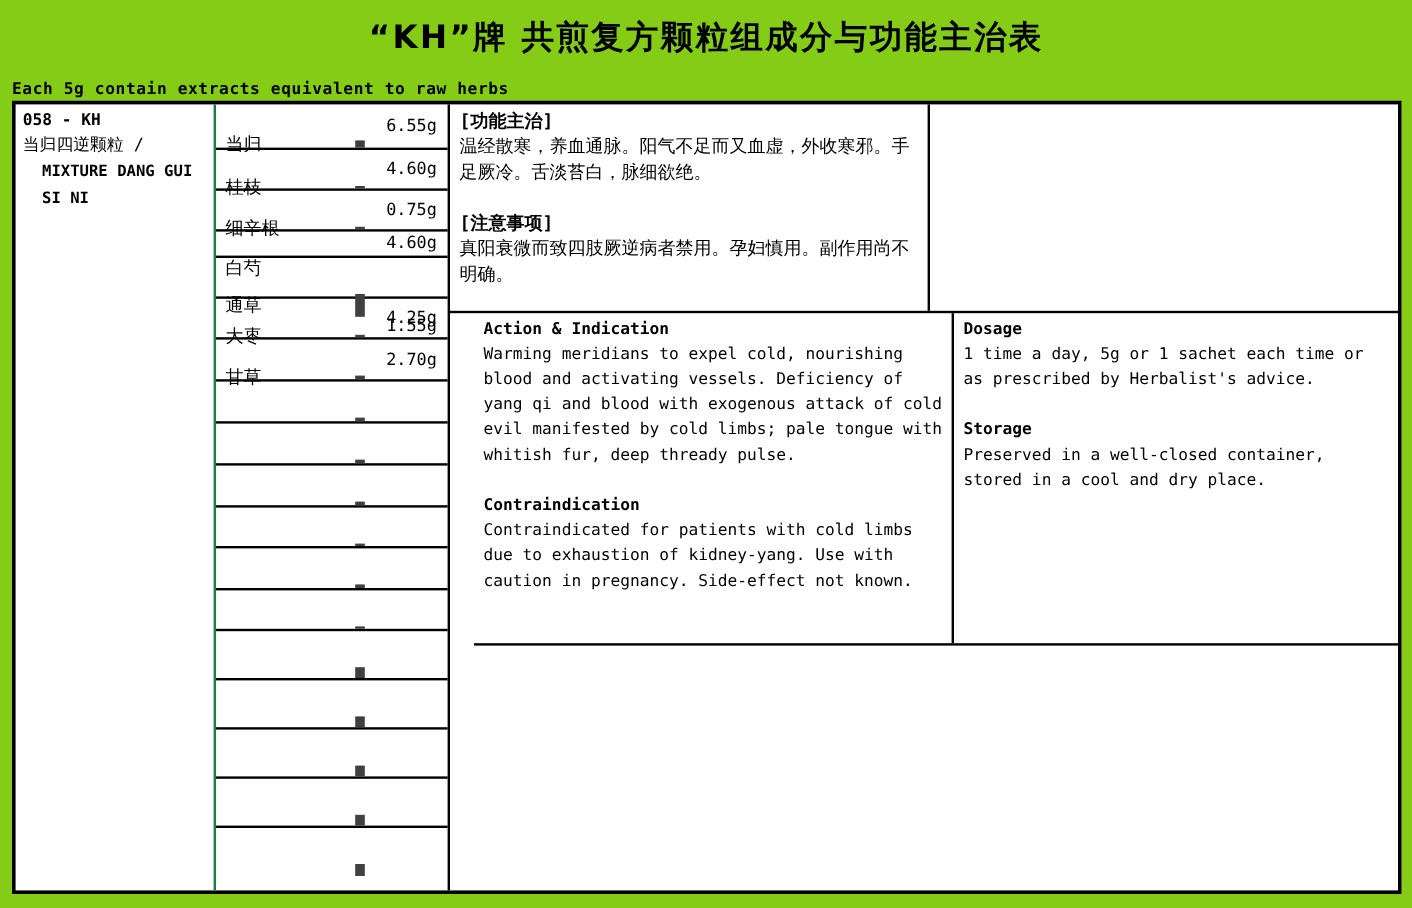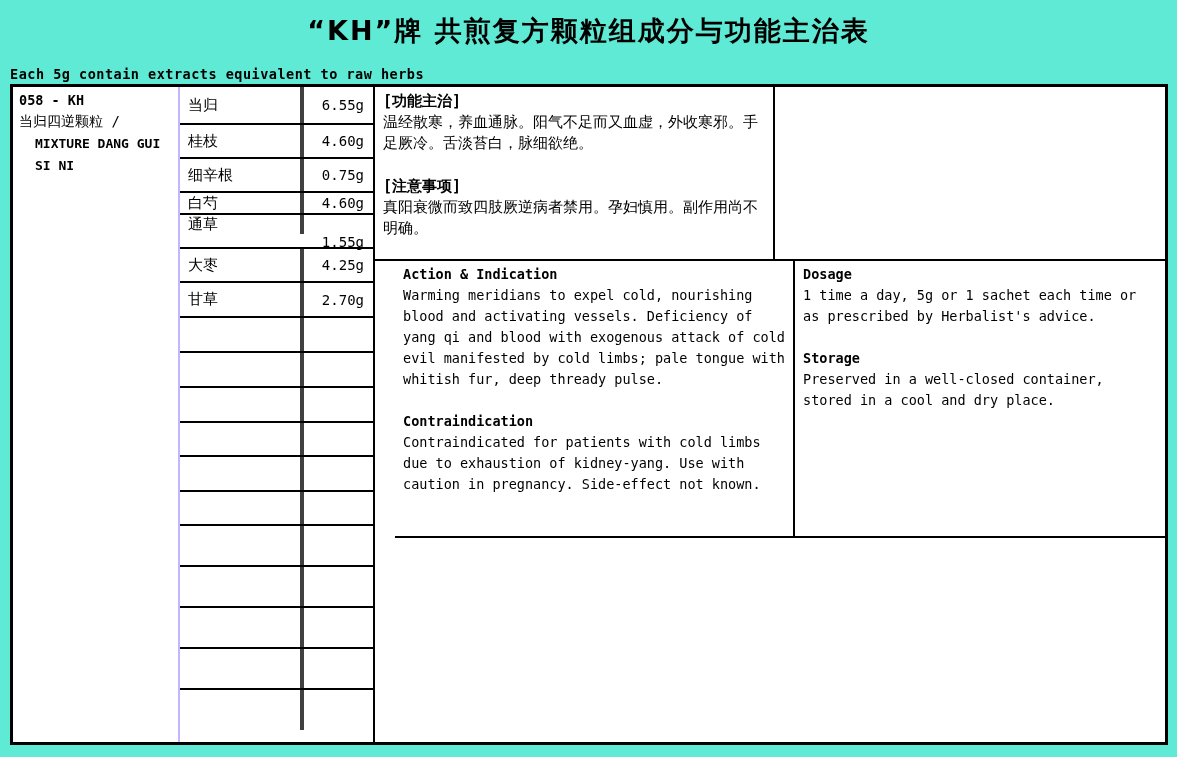--- a/index.html
+++ b/index.html
@@ -1,21 +1,21 @@
 <!DOCTYPE html>
 <html><head>
 <meta charset="utf-8">
 <style>
   html, body {
     margin: 0; padding: 0; background: #ffffff;
   }
   .page {
     position: relative;
     width: 1177px; height: 757px;
-    background: #5eead4;
+    background: #84cc16;
     color: #000000;
     font-family: "DejaVu Sans Mono", "Liberation Mono", monospace;
     overflow: hidden;
   }
   .title {
     position: absolute;
     top: 13px; left: 0; width: 100%;
     text-align: center;
     font-size: 27px;
     font-weight: bold;
@@ -36,21 +36,21 @@
     top: 84px; left: 10px;
     width: 1158px; height: 661px;
     border: 3px solid #000;
     box-sizing: border-box;
     display: flex;
     background: #fff;
   }
   
   .product-col {
     width: 167px;
-    border-right: 2px solid #c4b5fd;
+    border-right: 2px solid #15803d;
     box-sizing: border-box;
     padding: 3px 6px;
   }
   .product-code {
     font-size: 13.5px; font-weight: bold; line-height: 20px;
   }
   .product-name-zh {
     font-size: 14px; line-height: 23px;
   }
   .product-name-en {
@@ -67,25 +67,26 @@
     flex-direction: column;
   }
   .h-row {
     display: flex;
     box-sizing: border-box;
     border-bottom: 2px solid #000;
   }
   .h-row:last-child { border-bottom: none; }
   .h-name {
     width: 124px;
-    border-right: 4px solid #404040;
+    border-right: 8px solid #404040;
     box-sizing: border-box;
     display: flex; align-items: center;
     padding: 0 8px;
     font-size: 15px;
+    margin-top: 30px;
   }
   .h-amt {
     flex: 1;
     display: flex; align-items: center; justify-content: flex-end;
     padding-right: 9px;
     font-size: 14px;
   }
   
   .right-col {
     flex: 1;

